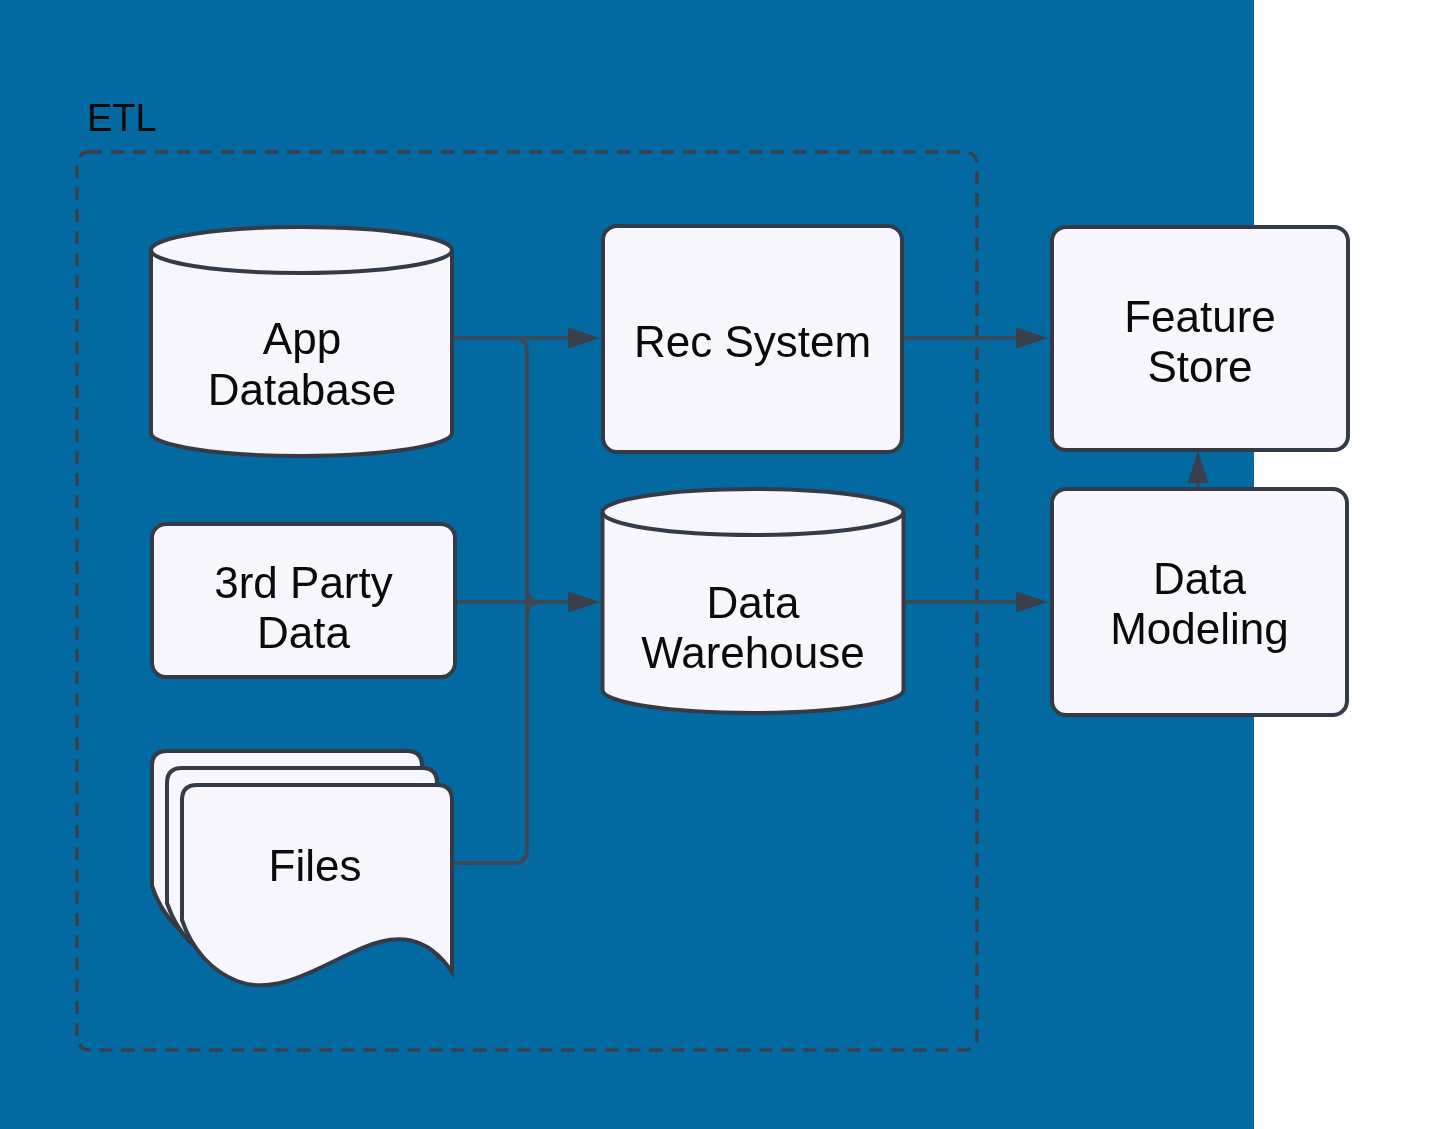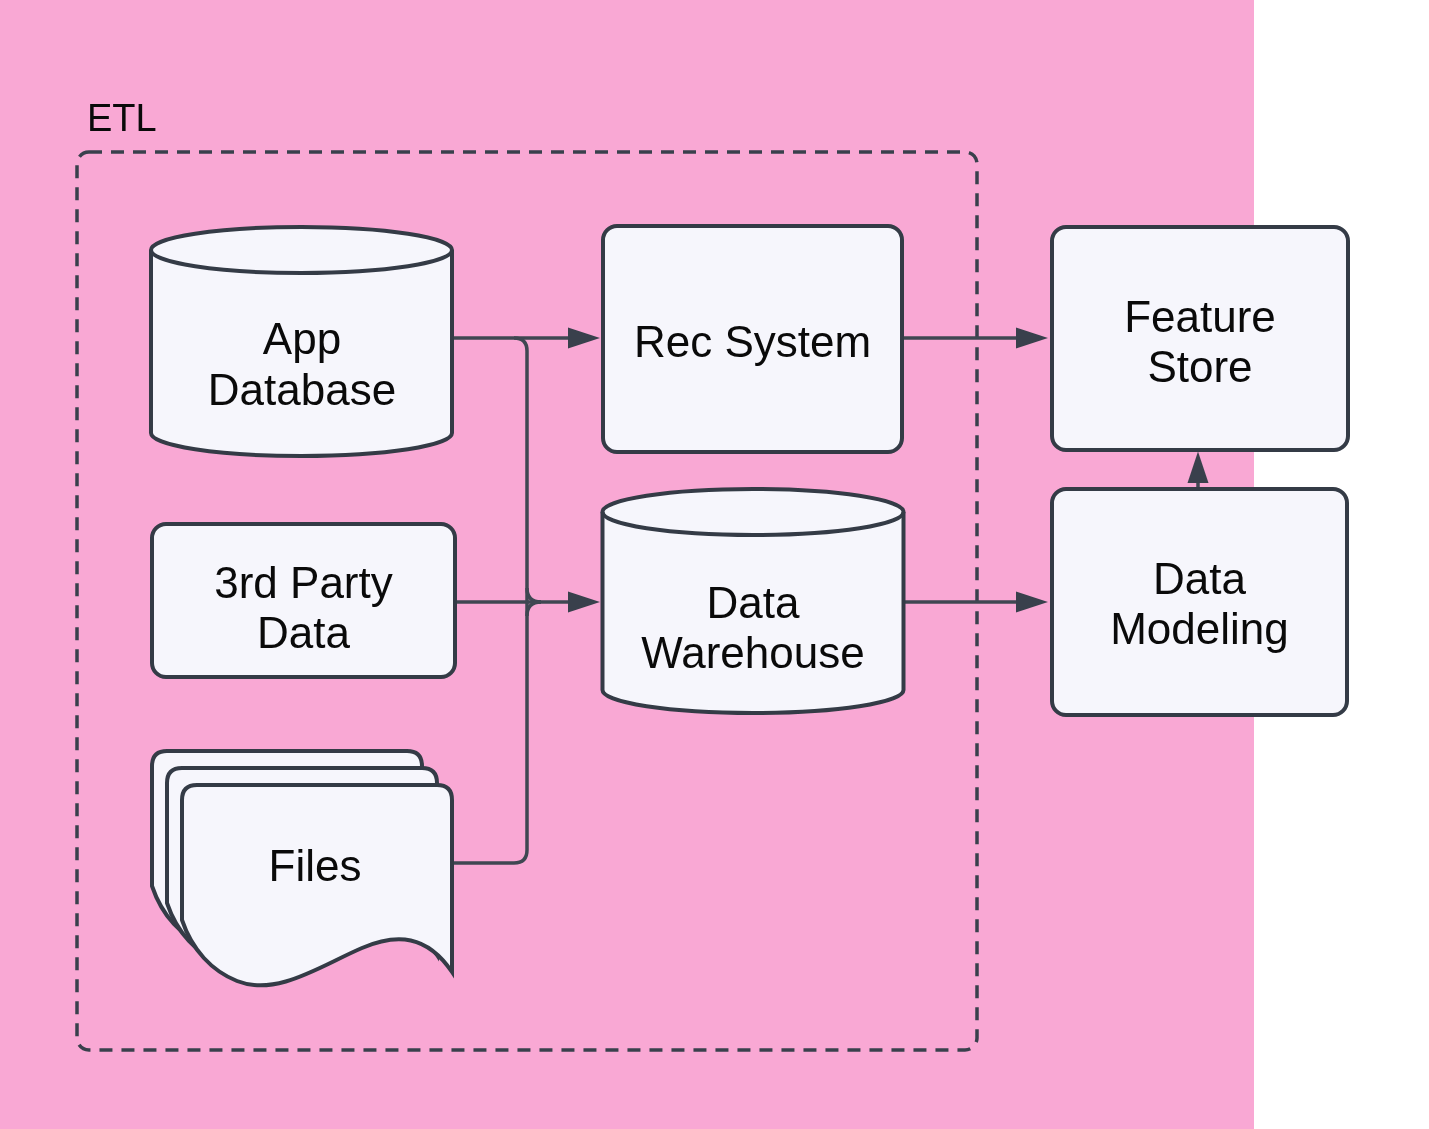--- a/index.html
+++ b/index.html
@@ -4,21 +4,21 @@
 <style>
   html, body {
     margin: 0;
     padding: 0;
     background: #ffffff;
   }
   .canvas {
     position: relative;
     width: 1254px;
     height: 1129px;
-    background: #f9a8d4;
+    background: #0369a1;
     font-family: "Liberation Sans", "DejaVu Sans", sans-serif;
   }
   svg { display: block; }
   .node-shape {
     fill: #f6f6fc;
     stroke: #343b46;
     stroke-width: 4;
   }
   .node-rim {
     fill: none;

